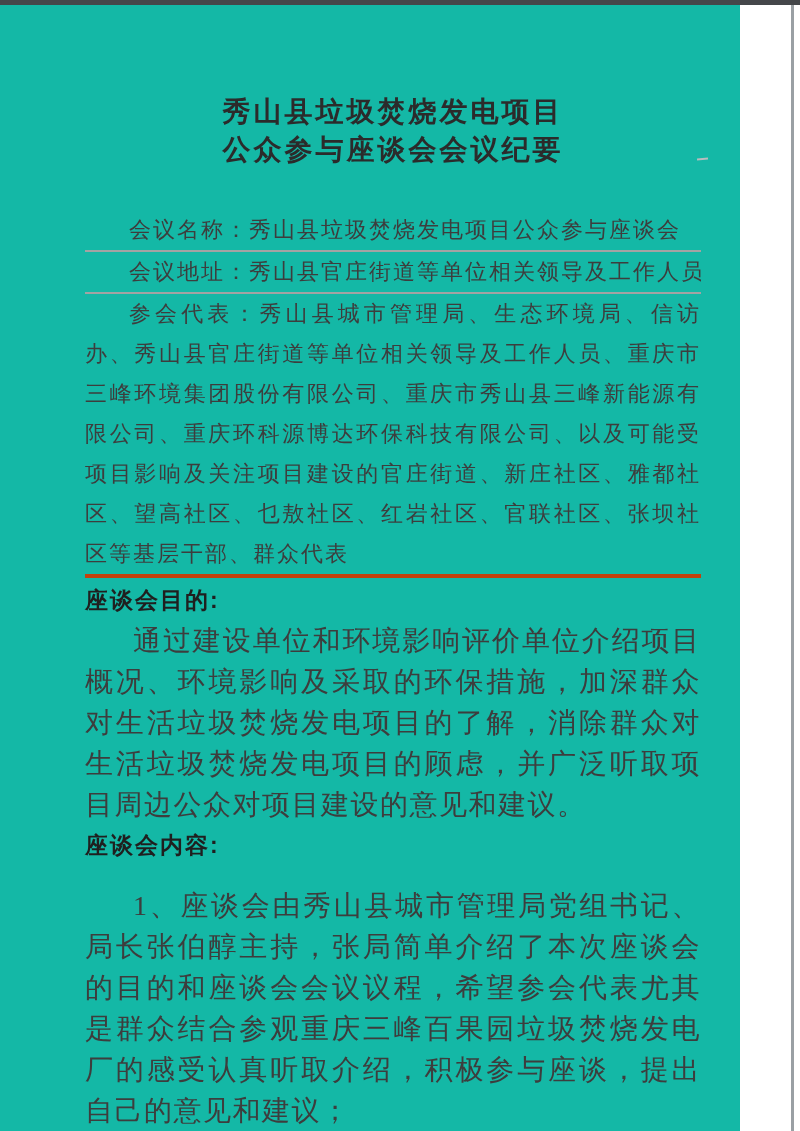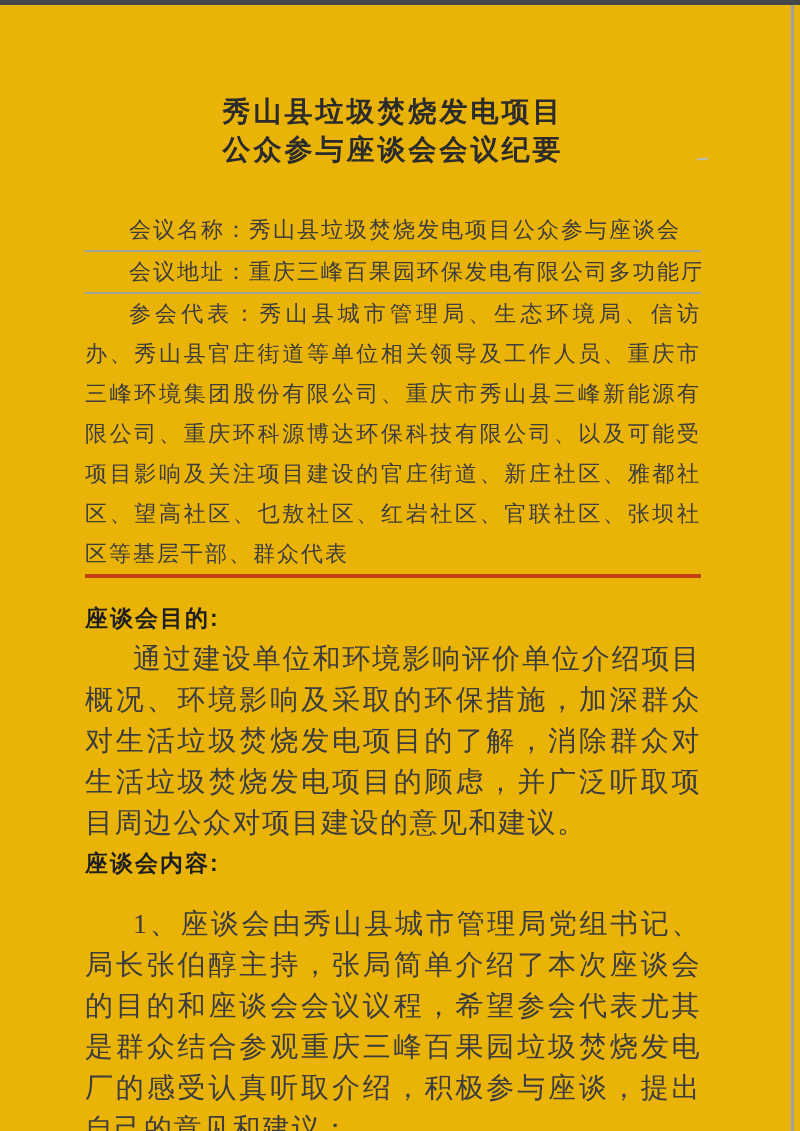--- a/index.html
+++ b/index.html
@@ -6,23 +6,23 @@
     margin: 0;
     padding: 0;
     background: #ffffff;
     width: 800px;
     height: 1131px;
     overflow: hidden;
     font-family: "Liberation Serif", "DejaVu Serif", serif;
   }
   .page {
     position: relative;
-    width: 800px;
+    width: 740px;
     height: 1131px;
-    background: #eab308;
+    background: #14b8a6;
     text-decoration: underline;
   }
   
   .scan-top {
     position: absolute;
     top: 0; left: 0;
     width: 800px; height: 5px;
     background: #45474a;
   }
   .scan-right {
@@ -74,21 +74,21 @@
   }
   .sec-heading {
     margin: 0;
     font-family: "Liberation Sans", "DejaVu Sans", sans-serif;
     font-weight: bold;
     font-size: 23px;
     line-height: 40px;
     letter-spacing: 2px;
     color: #1f1f1f;
   }
-  .sec-heading.after-table { margin-top: 20px; }
+  .sec-heading.after-table { margin-top: 2px; }
   .sec-heading.spaced { margin-top: 14px; }
   .para {
     margin: 0;
     font-size: 28px;
     line-height: 41px;
     letter-spacing: 1.5px;
     text-indent: 48px;
     text-align: justify;
     color: #3d3d3d;
   }
@@ -104,21 +104,21 @@
 
   <div class="content">
 
     <h1 class="title">
       <span class="tl">秀山县垃圾焚烧发电项目</span>
       <span class="tl">公众参与座谈会会议纪要</span>
     </h1>
 
     <div class="info-table">
       <p class="info-row"><span>会议名称：</span><span>秀山县垃圾焚烧发电项目公众参与座谈会</span></p>
-      <p class="info-row"><span>会议地址：</span><span>重庆三峰百果园环保发电有限公司多功能厅</span></p>
+      <p class="info-row"><span>会议地址：</span><span>秀山县官庄街道等单位相关领导及工作人员</span></p>
       <p class="info-row multi"><span>参会代表：</span><span>秀山县城市管理局、生态环境局、信访办、秀山县官庄街道等单位相关领导及工作人员、重庆市三峰环境集团股份有限公司、重庆市秀山县三峰新能源有限公司、重庆环科源博达环保科技有限公司、以及可能受项目影响及关注项目建设的官庄街道、新庄社区、雅都社区、望高社区、乜敖社区、红岩社区、官联社区、张坝社区等基层干部、群众代表</span></p>
     </div>
 
     <h2 class="sec-heading after-table">座谈会目的:</h2>
     <p class="para">通过建设单位和环境影响评价单位介绍项目概况、环境影响及采取的环保措施，加深群众对生活垃圾焚烧发电项目的了解，消除群众对生活垃圾焚烧发电项目的顾虑，并广泛听取项目周边公众对项目建设的意见和建议。</p>
 
     <h2 class="sec-heading">座谈会内容:</h2>
 
     <p class="para last">1、座谈会由秀山县城市管理局党组书记、局长张伯醇主持，张局简单介绍了本次座谈会的目的和座谈会会议议程，希望参会代表尤其是群众结合参观重庆三峰百果园垃圾焚烧发电厂的感受认真听取介绍，积极参与座谈，提出自己的意见和建议；</p>
 

